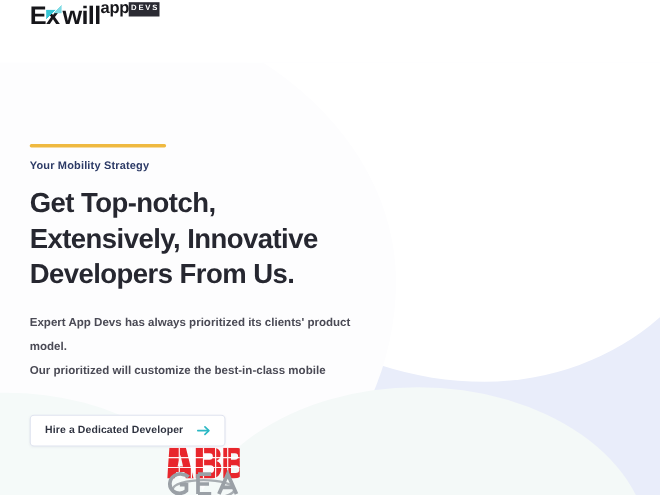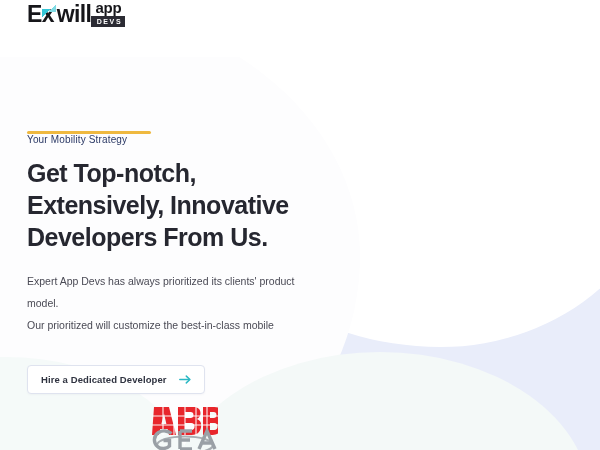--- a/index.html
+++ b/index.html
@@ -130,21 +130,21 @@
     position: absolute;
     left: 6px;
     top: 3px;
     width: 8px;
     height: 8px;
     background: linear-gradient(135deg, transparent 50%, #7fdbe4 52%);
     pointer-events: none;
   }
   .logo-stack {
     display: flex;
-    flex-direction: column;
+    flex-direction: row;
     align-items: stretch;
     margin-left: 0px;
     margin-top: 0px;
     width: 34px;
   }
   .logo-app {
     font-size: 15px;
     font-weight: 700;
     color: #16161a;
     line-height: 14px;
@@ -173,44 +173,44 @@
     width: 330px;
     z-index: 10;
   }
   .accent-rule {
     width: 124px;
     height: 3px;
     background: #efb940;
     border-radius: 2px;
   }
   .eyebrow {
-    margin-top: 0;
+    margin-top: 12px;
     font-size: 10px;
-    font-weight: 400;
+    font-weight: 700;
     color: #2c3a66;
     letter-spacing: .15px;
     line-height: 12px;
   }
   .hero-title {
     margin-top: 11px;
     font-size: 25px;
     font-weight: 700;
     color: #262730;
     line-height: 32px;
     letter-spacing: -.5px;
     width: 310px;
   }
   .hero-para {
     margin-top: 17px;
     font-size: 10.5px;
     color: #4a4a55;
     line-height: 22px;
     width: 300px;
   }
-  .hero-para .line { display: block; }
+  .hero-para .line { display: block; font-weight: bold; }
 
   .cta-button {
     margin-top: 18px;
     display: inline-flex;
     align-items: center;
     gap: 12px;
     background: #ffffff;
     border: 1px solid #dfe3ef;
     border-radius: 4px;
     padding: 8px 12px 8px 13px;

